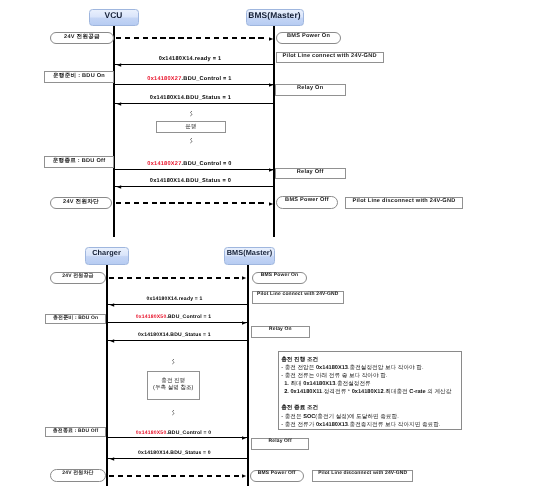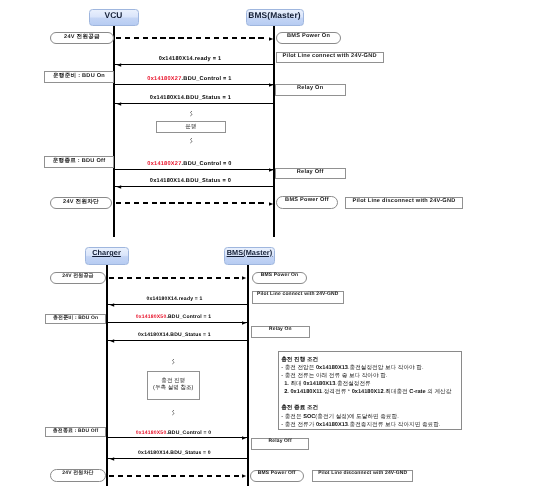--- a/index.html
+++ b/index.html
@@ -17,21 +17,21 @@
   .ahead{position:absolute;overflow:visible;}
   .dash{position:absolute;height:1.8px;background-image:repeating-linear-gradient(to right,#000 0px,#000 5.2px,rgba(0,0,0,0) 5.2px,rgba(0,0,0,0) 8.9px);}
   .oval{position:absolute;box-sizing:border-box;border:0.7px solid #8a8a8a;border-radius:999px;
     background:#ffffff;text-align:center;font-size:5.6px;white-space:nowrap;color:#151515;font-weight:bold;letter-spacing:0.25px;}
   .rect{position:absolute;box-sizing:border-box;border:0.7px solid #919191;background:#ffffff;
     text-align:center;font-size:5.6px;white-space:nowrap;color:#151515;font-weight:bold;letter-spacing:0.25px;}
   .abox{position:absolute;box-sizing:border-box;border:0.7px solid #919191;background:#ffffff;
     text-align:center;font-size:5.6px;color:#151515;line-height:1.35;white-space:pre-line;
     display:flex;align-items:center;justify-content:center;}
   .d2 .rect, .d2 .oval{font-size:4.95px;letter-spacing:0.17px;}
-  .d2 .actor{font-size:7.3px;text-decoration:underline;}
+  .d2 .actor{font-size:7.3px;}
   .d2 .msglbl{font-size:5.05px;letter-spacing:0.2px;}
   .note{position:absolute;box-sizing:border-box;border:0.8px solid #8a8a8a;background:#ffffff;
     font-size:5.65px;color:#111;line-height:1.6;padding:4px 4px 0px 2.6px;}
   .noteline{white-space:nowrap;height:8.05px;}
   .nb{font-weight:bold;}
   .nb{font-weight:bold;}
   .squig{position:absolute;overflow:visible;}
   .flexc{display:flex;justify-content:center;}
 </style>
 </head>

